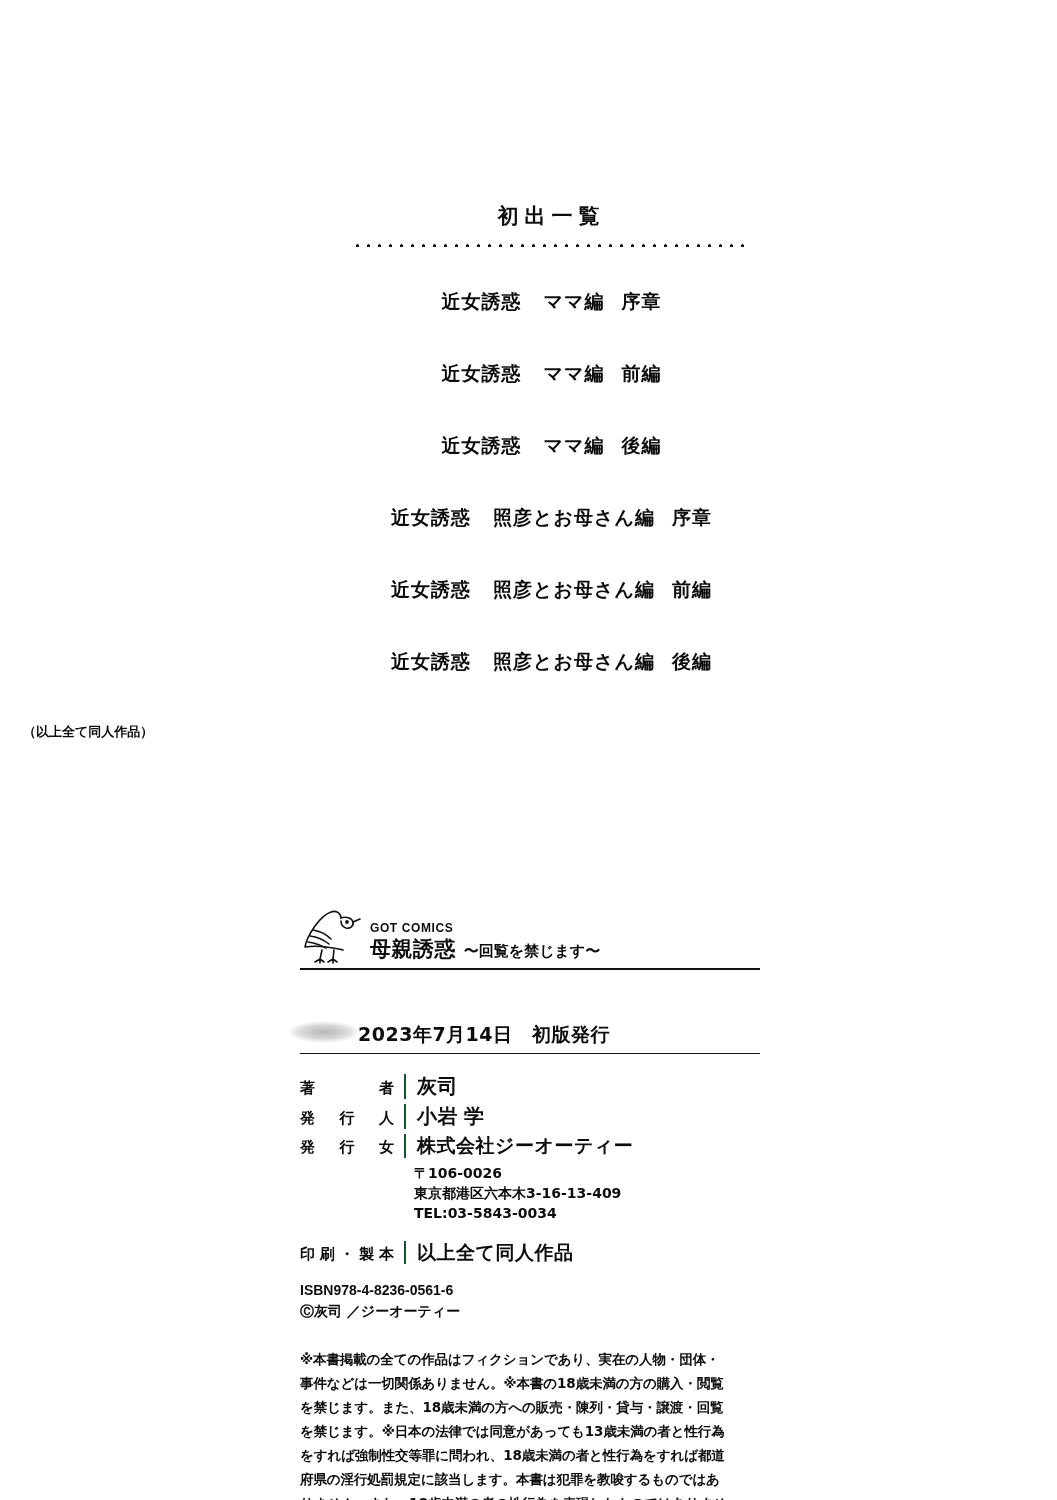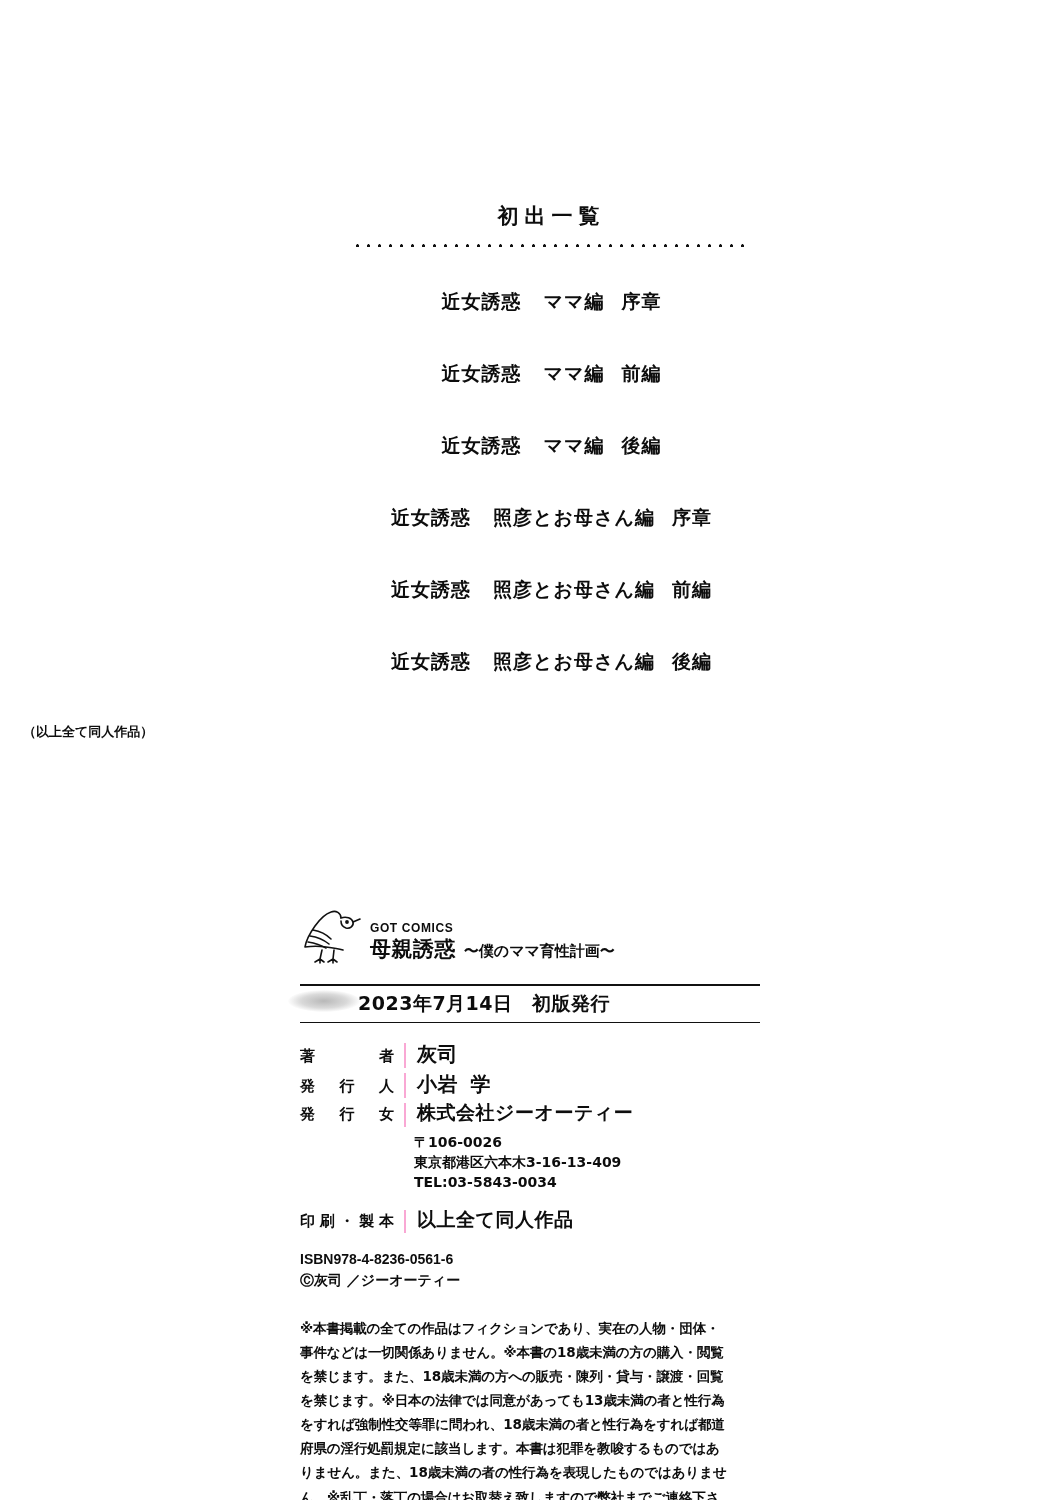--- a/index.html
+++ b/index.html
@@ -63,21 +63,21 @@
   .colophon {
     position: absolute;
     left: 300px;
     top: 905px;
     width: 460px;
   }
   .imprint-row {
     display: flex;
     align-items: flex-end;
     gap: 8px;
-    padding-bottom: 18px;
+    padding-bottom: 2px;
   }
   .bird-logo {
     width: 62px;
     height: 60px;
     flex: 0 0 62px;
     position: relative;
   }
   .imprint-text { flex: 1 1 auto; padding-bottom: 2px; }
   .got-comics {
     font-size: 12px;
@@ -104,20 +104,21 @@
   .rule-thin {
     border-top: 1.4px solid #111;
     margin-top: 0;
   }
   .pubdate-row {
     display: flex;
     align-items: flex-end;
     gap: 8px;
     padding: 5px 0 5px 0;
     position: relative;
+    margin-top: 47px;
   }
   .smudge {
     position: absolute;
     left: -12px;
     top: 4px;
     width: 72px;
     height: 22px;
     background: radial-gradient(ellipse at 50% 50%, rgba(20,20,20,0.30) 0%, rgba(20,20,20,0.16) 45%, rgba(255,255,255,0) 72%);
     border-radius: 50%;
   }
@@ -141,26 +142,26 @@
     width: 104px;
     text-align: justify;
     text-align-last: justify;
     font-size: 15px;
     font-weight: 700;
     padding-right: 10px;
     box-sizing: border-box;
     font-family: "DejaVu Sans", "Liberation Sans", sans-serif;
   }
   .staff-value {
-    border-left: 2px solid #f9a8d4;
+    border-left: 2px solid #14532d;
     padding-left: 11px;
     font-size: 20px;
     font-weight: 700;
     letter-spacing: 0.5px;
-    font-family: Liberation Mono, monospace;
+    font-family: Liberation Sans, sans-serif;
     line-height: 1.25;
   }
   .staff-value.small {
     font-size: 19px;
   }
   .address {
     margin-left: 114px;
     margin-top: 4px;
     font-size: 14px;
     font-weight: 700;
@@ -239,21 +240,21 @@
           <path d="M8 37 C14 38, 21 40, 26 43"></path>
           <path d="M22 45 L20 54 M20 54 L15 57 M20 54 L24 57 M20 54 L20 58"></path>
           <path d="M34 45 L33 54 M33 54 L28 57 M33 54 L37 57 M33 54 L33 58"></path>
         </g>
       </svg>
     </div>
     <div class="imprint-text">
       <div class="got-comics">GOT COMICS</div>
       <div class="book-title">
         <span>母親誘惑</span>
-        <span class="sub">〜僕のママ育性計画〜</span>
+        <span class="sub">〜回覧を禁じます〜</span>
       </div>
     </div>
   </div>
 
   <div class="rule-thick"></div>
 
   <div class="pubdate-row">
     <div class="smudge"></div>
     <div class="pubdate">2023年7月14日　初版発行</div>
   </div>

